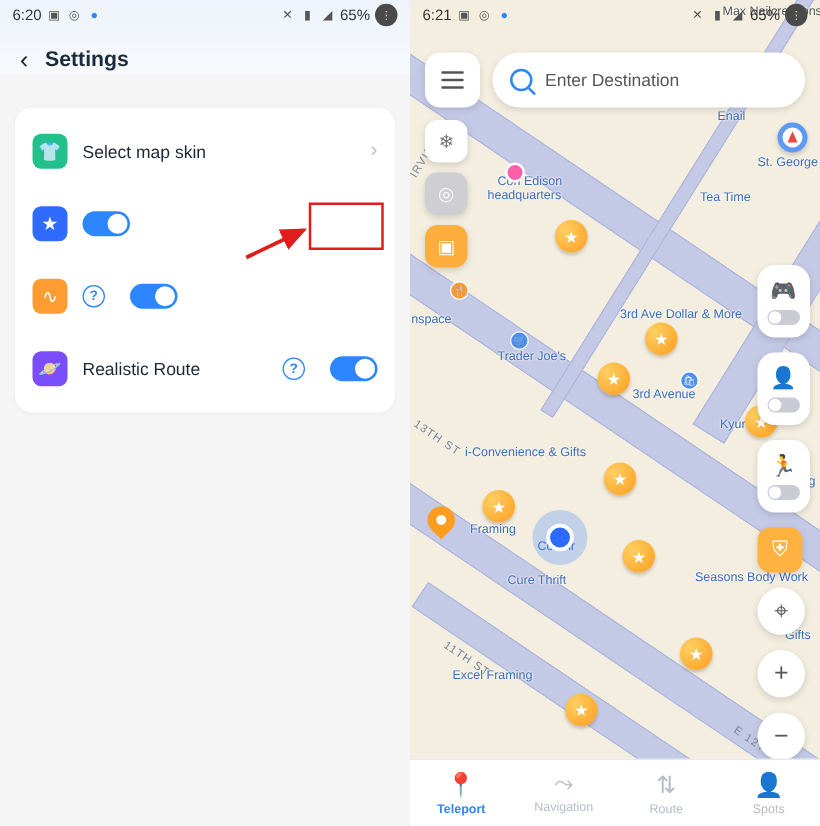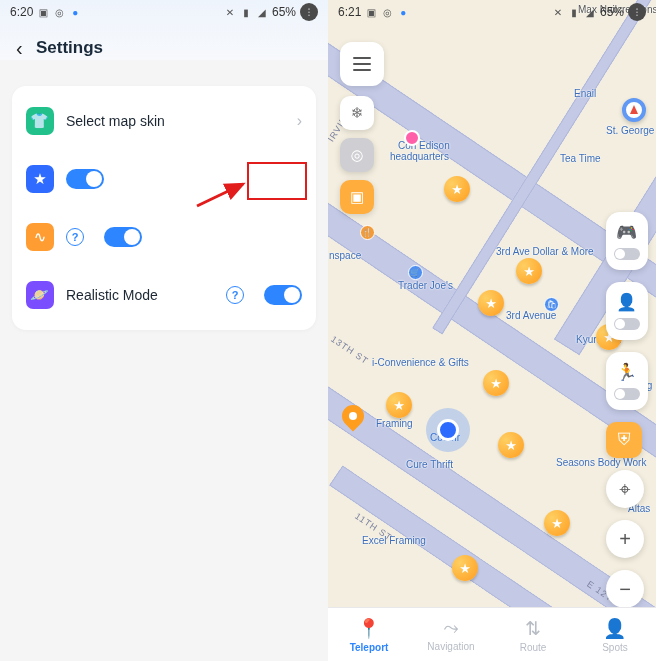--- a/index.html
+++ b/index.html
@@ -120,21 +120,21 @@
       <div class="row-ico ico-blue">★</div>
       <div class="toggle"></div>
     </div>
     <div class="row">
       <div class="row-ico ico-orange">∿</div>
       <div class="help">?</div>
       <div class="toggle"></div>
     </div>
     <div class="row">
       <div class="row-ico ico-purple">🪐</div>
-      <div class="row-label">Realistic Mode</div>
+      <div class="row-label">Realistic Route</div>
       <div class="help">?</div>
       <div class="toggle"></div>
     </div>
   </div>
 
   <div class="red-box"></div>
   <svg class="arrow-svg" width="55" height="30">
     <defs>
         <marker id="ah" markerWidth="8" markerHeight="8" refX="6" refY="3" orient="auto">
           <path d="M0,0 L7,3 L0,6 Z" fill="#e21b1b"></path>
@@ -167,21 +167,21 @@
     <div class="map-label" style="left:168px;top:246px">3rd Ave Dollar &amp; More</div>
     <div class="map-label" style="left:70px;top:280px">Trader Joe's</div>
     <div class="map-label" style="left:178px;top:310px">3rd Avenue</div>
     <div class="map-label" style="left:248px;top:334px">Kyuramen</div>
     <div class="map-label" style="left:44px;top:357px">i-Convenience &amp; Gifts</div>
     <div class="map-label" style="left:286px;top:380px">The Nug</div>
     <div class="map-label" style="left:48px;top:418px">Framing</div>
     <div class="map-label" style="left:102px;top:432px">Coothr</div>
     <div class="map-label" style="left:78px;top:459px">Cure Thrift</div>
     <div class="map-label" style="left:228px;top:457px">Seasons Body Work</div>
-    <div class="map-label" style="left:300px;top:503px">Altas</div>
+    <div class="map-label" style="left:300px;top:503px">Gifts</div>
     <div class="map-label" style="left:34px;top:535px">Excel Framing</div>
     <div class="map-label" style="left:250px;top:4px;color:#555">Max Nailcreations</div>
 
     <div class="pink-pin" style="left:76px;top:130px"></div>
     <div class="poi-dot poi-orange" style="left:32px;top:225px">🍴</div>
     <div class="poi-dot poi-blue" style="left:80px;top:265px">🛒</div>
     <div class="poi-dot poi-blue" style="left:216px;top:297px">🛍</div>
 
     <div class="star" style="left:116px;top:176px">★</div>
     <div class="star" style="left:188px;top:258px">★</div>
@@ -210,20 +210,24 @@
       <span class="sb-ico">◢</span>
       <span>65%</span>
       <span class="sb-badge">⋮</span>
     </div>
   </div>
 
   <div class="search-row">
     <div class="menu-btn">
         <span></span>
       </div>
+    <div class="search-box">
+      <div class="search-ico"></div>
+      <div class="search-text">Enter Destination</div>
+    </div>
   </div>
 
   <div class="compass"></div>
 
   <div class="left-tools">
     <div class="tool t-white">❄</div>
     <div class="tool t-gray">◎</div>
     <div class="tool t-orange">▣</div>
   </div>
 

